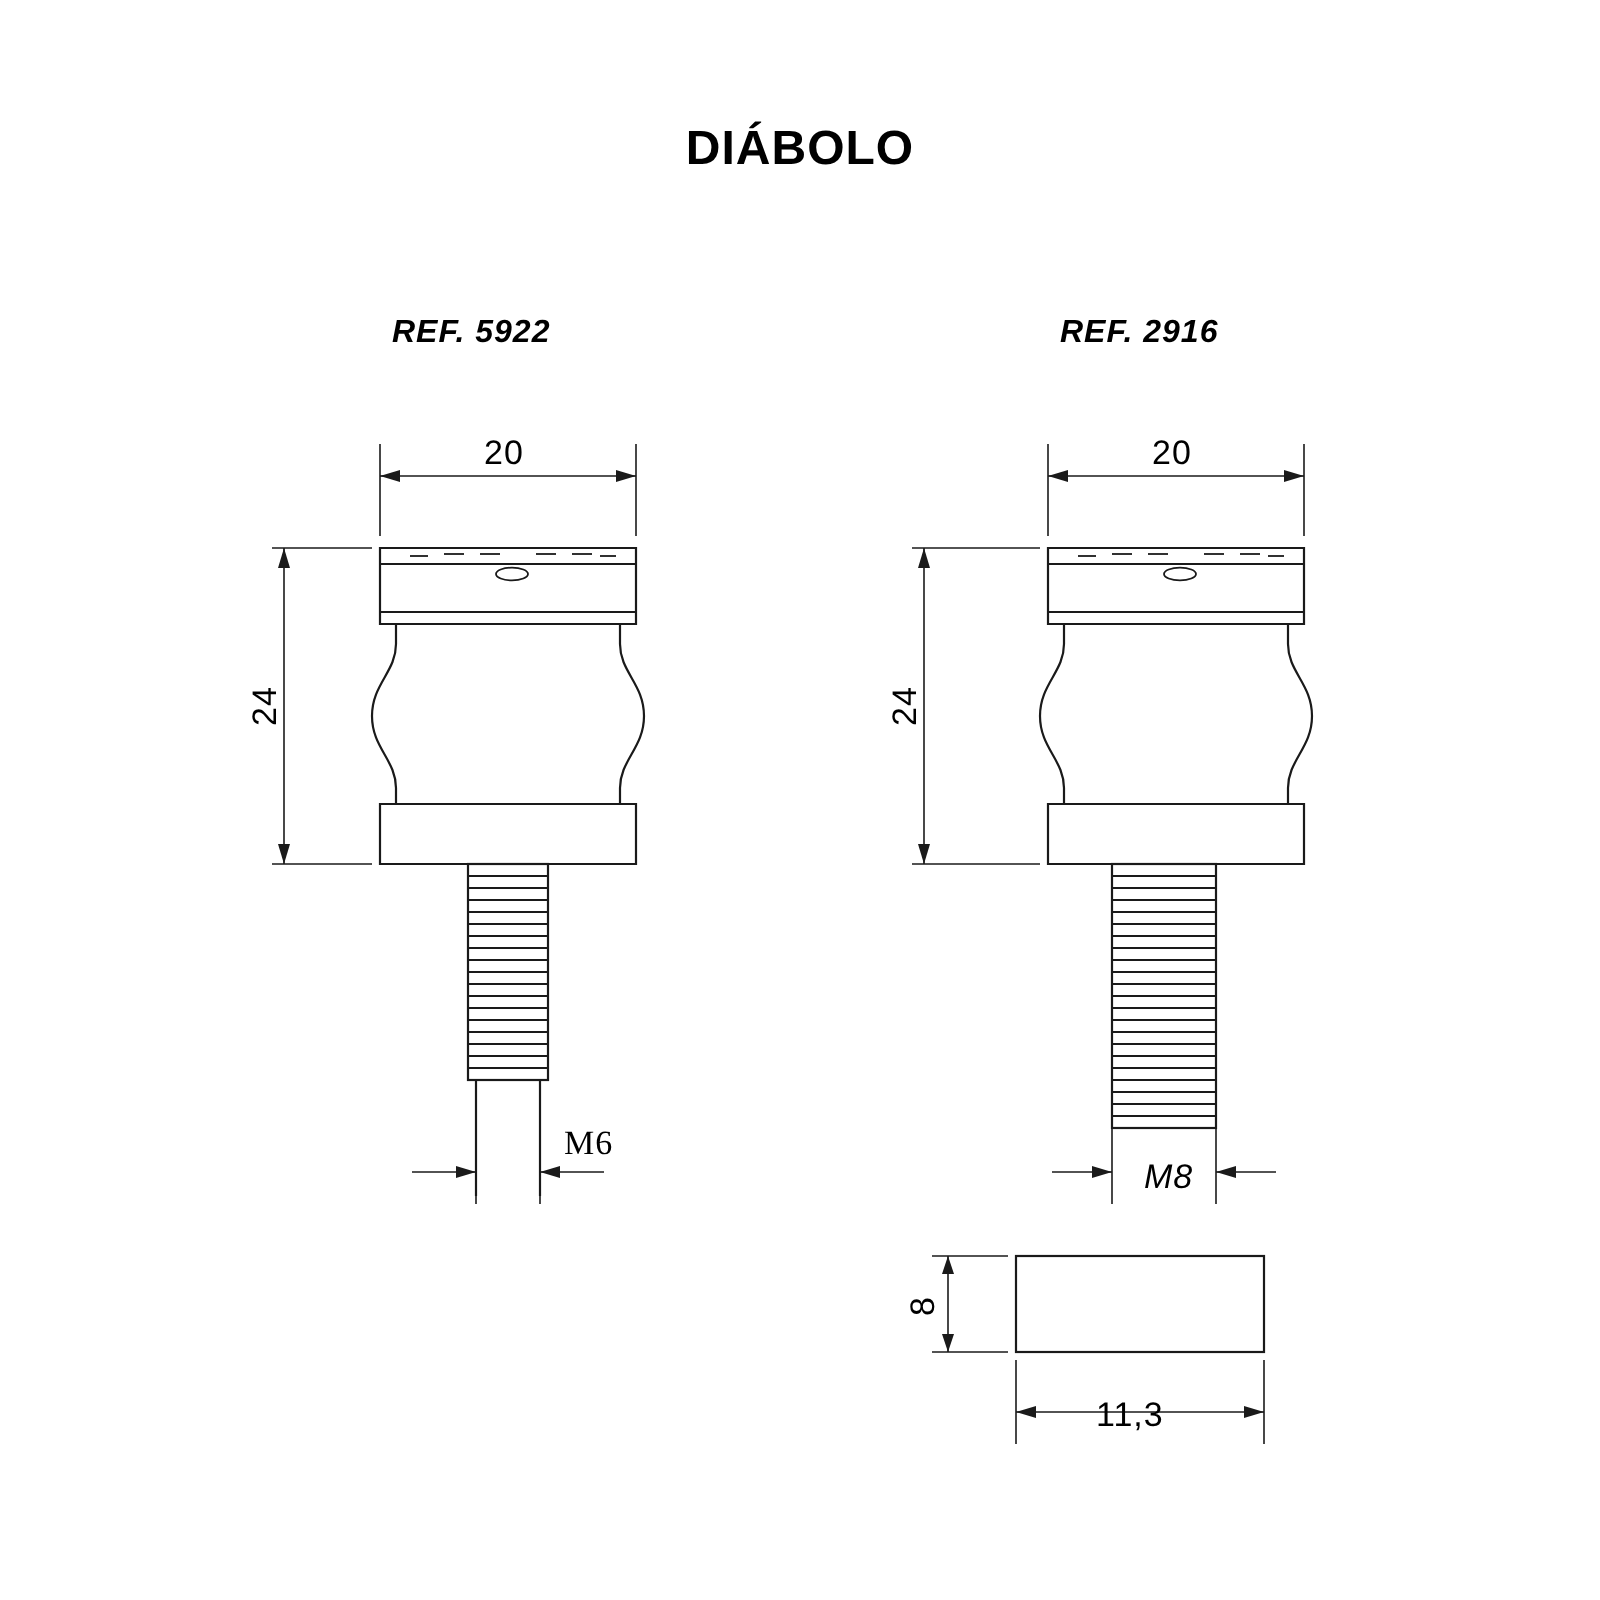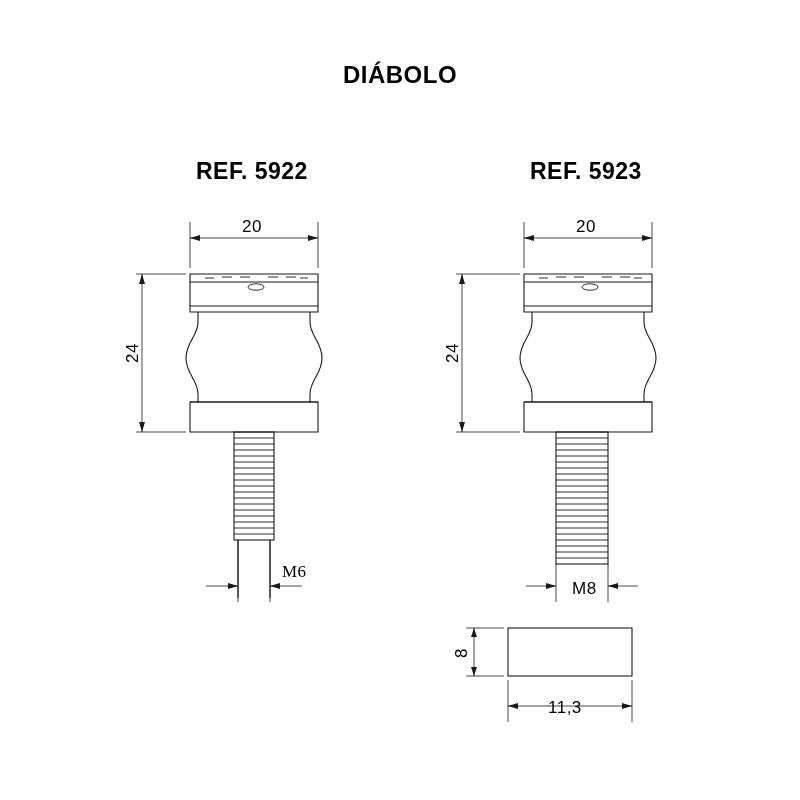--- a/index.html
+++ b/index.html
@@ -26,24 +26,25 @@
     left: 0;
     top: 55px;
     width: 800px;
     text-align: center;
     font-size: 24px;
     font-weight: bold;
     letter-spacing: 0.5px;
   }
   .ref-label {
     position: absolute;
-    font-size: 23px;
+    font-size: 16px;
     font-weight: bold;
     letter-spacing: 0.5px;
     white-space: nowrap;
+    font-style: italic;
   }
   .ref-left  { left: 196px; top: 152px; }
   .ref-right { left: 530px; top: 152px; }
 
   .dim-text {
     position: absolute;
     font-size: 17px;
     letter-spacing: 0.5px;
     white-space: nowrap;
     color: #000;
@@ -55,21 +56,21 @@
   svg { display: block; }
 </style>
 </head>
 <body>
 
 <div id="sheet">
 
   <div class="title">DIÁBOLO</div>
 
   <div class="ref-label ref-left">REF. 5922</div>
-  <div class="ref-label ref-right">REF. 5923</div>
+  <div class="ref-label ref-right">REF. 2916</div>
 
   <svg width="800" height="800" style="position:absolute;left:0;top:0;">
     <g stroke="#1a1a1a" fill="none" stroke-width="1.1" shape-rendering="geometricPrecision">
 
       <g>
 
         <path d="M190,268 L318,268 L318,306 L190,306 Z"></path>
         <line x1="190" y1="276" x2="318" y2="276"></line>
         <line x1="190" y1="300" x2="318" y2="300"></line>
 
@@ -227,18 +228,18 @@
 
     </g>
   </svg>
 
   <div class="dim-text" style="left:242px; top:211px;">20</div>
   <div class="dim-text rot90" style="left:123px; top:337px;">24</div>
   <div class="dim-text" style="left:282px; top:556px;font-family:Liberation Serif, serif;">M6</div>
 
   <div class="dim-text" style="left:576px; top:211px;">20</div>
   <div class="dim-text rot90" style="left:443px; top:337px;">24</div>
-  <div class="dim-text" style="left:572px; top:573px;">M8</div>
+  <div class="dim-text" style="left:572px; top:573px;font-style:italic;">M8</div>
 
   <div class="dim-text rot90" style="left:457px; top:637px;">8</div>
   <div class="dim-text" style="left:548px; top:692px;">11,3</div>
 
 </div>
 
 </body></html>

